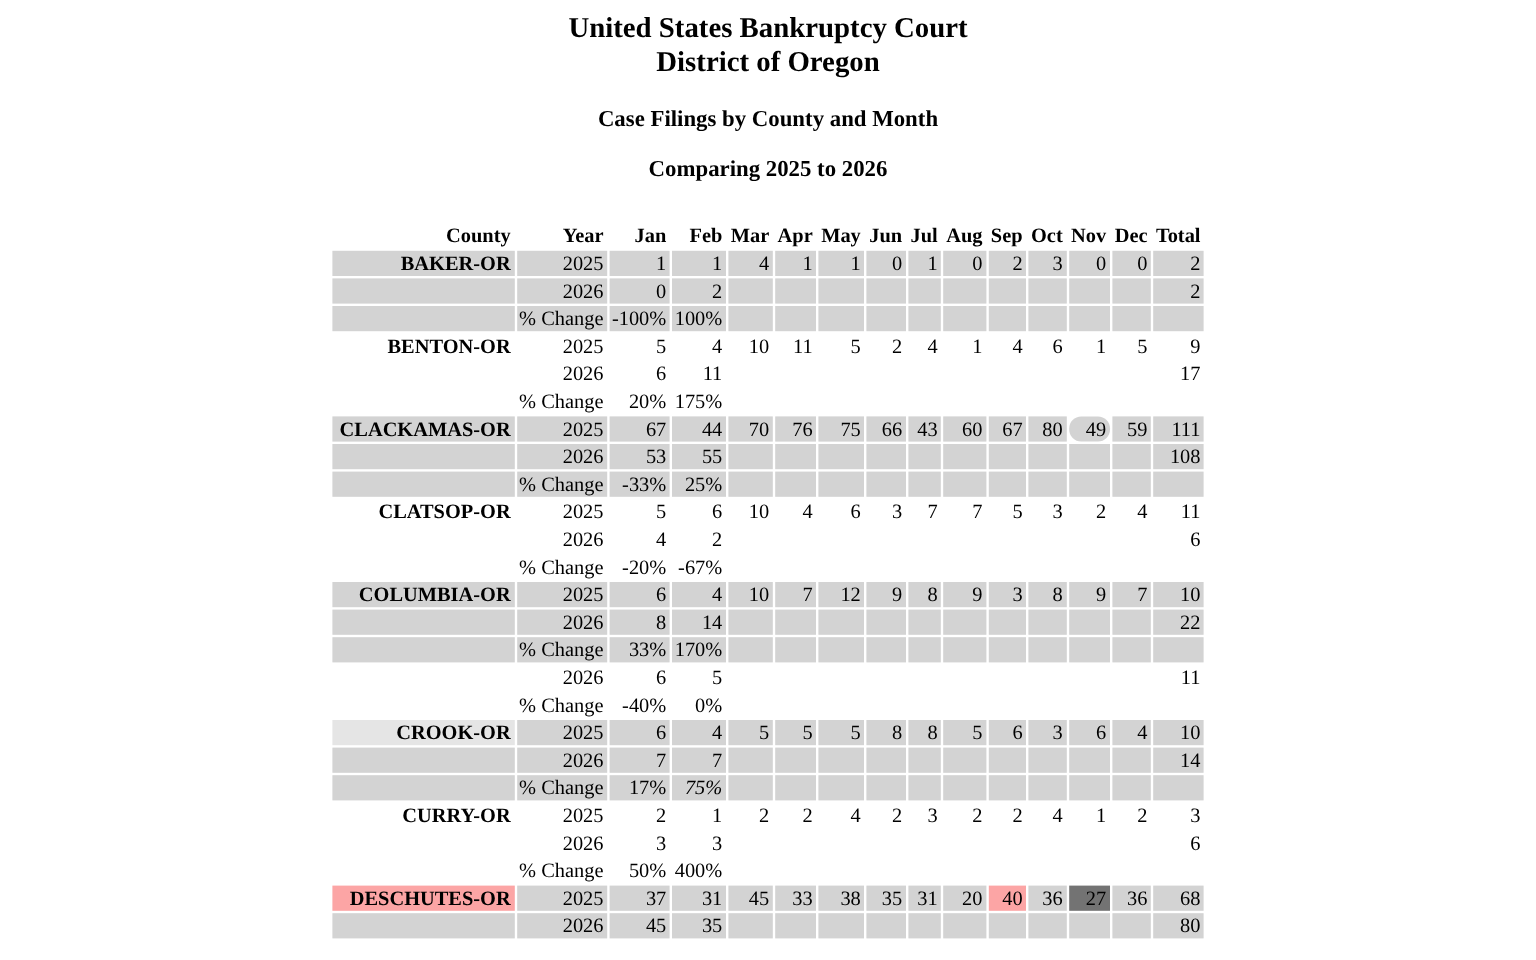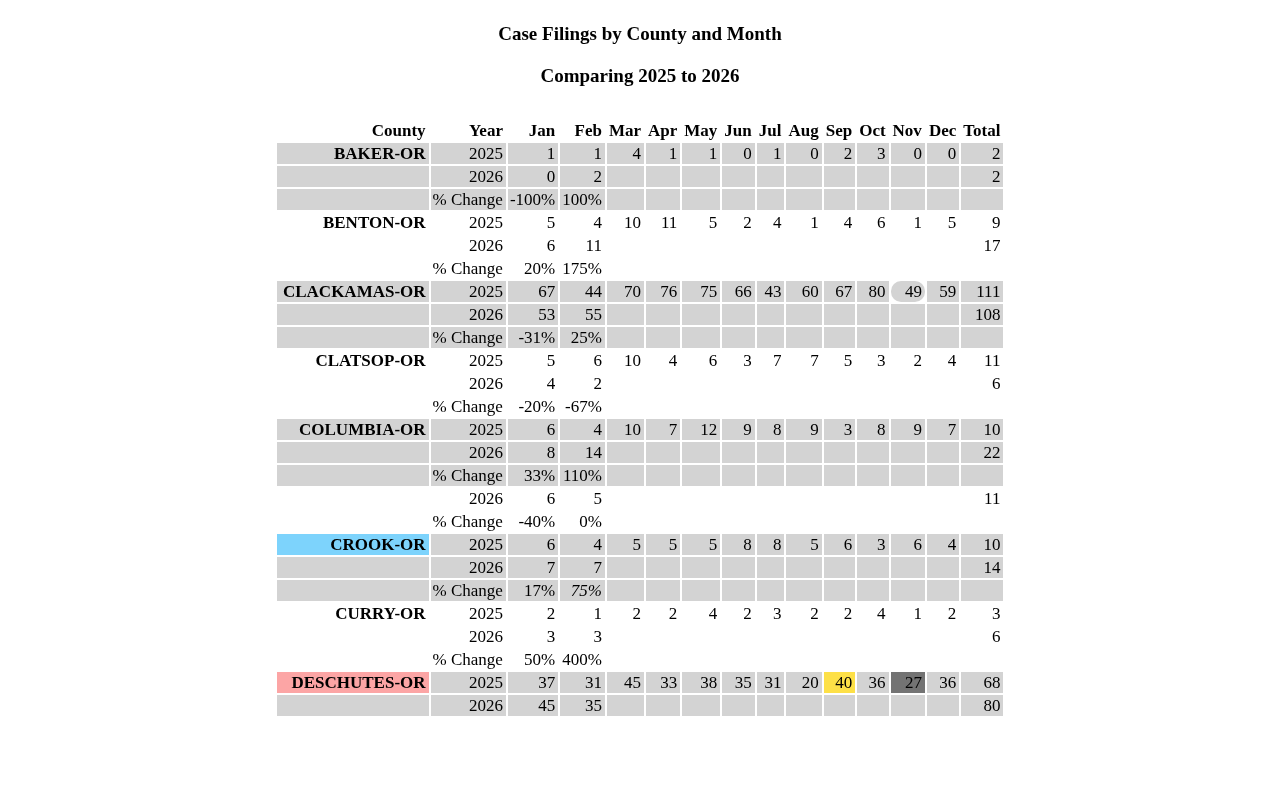--- a/index.html
+++ b/index.html
@@ -52,20 +52,21 @@
     min-width: 152px;
   }
   td.yearcol { min-width: 72px; }
   th.totalcol, td.totalcol { min-width: 34px; }
   
 </style>
 </head>
 <body style="background-color: rgb(255, 255, 255); color: rgb(0, 0, 0);">
 
 <div>
+  <h1 class="title"><span>United States Bankruptcy Court</span><br><span>District of Oregon</span></h1>
 
   <p id="subtitle" class="sub">Case Filings by County and Month</p>
 
   <p id="comparison" class="sub">Comparing 2025 to 2026</p>
 
   <table id="filings">
     <thead>
       <tr id="header-row">
           <th>County</th>
           <th>Year</th>
@@ -217,21 +218,21 @@
           <td class="shade" style="background-color: rgb(211, 211, 211);"></td>
           <td class="shade" style="background-color: rgb(211, 211, 211);"></td>
           <td class="shade" style="background-color: rgb(211, 211, 211);"></td>
           <td class="shade" style="background-color: rgb(211, 211, 211);"></td>
           <td class="shade" style="background-color: rgb(211, 211, 211);"></td>
           <td class="totalcol shade" style="background-color: rgb(211, 211, 211);">108</td>
         </tr>
         <tr>
           <td class="county shade" style="background-color: rgb(211, 211, 211);"></td>
           <td class="yearcol shade" style="background-color: rgb(211, 211, 211);">% Change</td>
-          <td class="shade" style="background-color: rgb(211, 211, 211);">-31%</td>
+          <td class="shade" style="background-color: rgb(211, 211, 211);">-33%</td>
           <td class="shade" style="background-color: rgb(211, 211, 211);">25%</td>
           <td class="shade" style="background-color: rgb(211, 211, 211);"></td>
           <td class="shade" style="background-color: rgb(211, 211, 211);"></td>
           <td class="shade" style="background-color: rgb(211, 211, 211);"></td>
           <td class="shade" style="background-color: rgb(211, 211, 211);"></td>
           <td class="shade" style="background-color: rgb(211, 211, 211);"></td>
           <td class="shade" style="background-color: rgb(211, 211, 211);"></td>
           <td class="shade" style="background-color: rgb(211, 211, 211);"></td>
           <td class="shade" style="background-color: rgb(211, 211, 211);"></td>
           <td class="shade" style="background-color: rgb(211, 211, 211);"></td>
@@ -320,21 +321,21 @@
           <td class="shade" style="background-color: rgb(211, 211, 211);"></td>
           <td class="shade" style="background-color: rgb(211, 211, 211);"></td>
           <td class="shade" style="background-color: rgb(211, 211, 211);"></td>
           <td class="shade" style="background-color: rgb(211, 211, 211);"></td>
           <td class="totalcol shade" style="background-color: rgb(211, 211, 211);">22</td>
         </tr>
         <tr>
           <td class="county shade" style="background-color: rgb(211, 211, 211);"></td>
           <td class="yearcol shade" style="background-color: rgb(211, 211, 211);">% Change</td>
           <td class="shade" style="background-color: rgb(211, 211, 211);">33%</td>
-          <td class="shade" style="background-color: rgb(211, 211, 211);">110%</td>
+          <td class="shade" style="background-color: rgb(211, 211, 211);">170%</td>
           <td class="shade" style="background-color: rgb(211, 211, 211);"></td>
           <td class="shade" style="background-color: rgb(211, 211, 211);"></td>
           <td class="shade" style="background-color: rgb(211, 211, 211);"></td>
           <td class="shade" style="background-color: rgb(211, 211, 211);"></td>
           <td class="shade" style="background-color: rgb(211, 211, 211);"></td>
           <td class="shade" style="background-color: rgb(211, 211, 211);"></td>
           <td class="shade" style="background-color: rgb(211, 211, 211);"></td>
           <td class="shade" style="background-color: rgb(211, 211, 211);"></td>
           <td class="shade" style="background-color: rgb(211, 211, 211);"></td>
           <td class="shade" style="background-color: rgb(211, 211, 211);"></td>
@@ -368,21 +369,21 @@
           <td></td>
           <td></td>
           <td></td>
           <td></td>
           <td></td>
           <td></td>
           <td></td>
           <td class="totalcol"></td>
         </tr>
         <tr>
-          <td class="county shade" style="background-color: #7dd3fc;">CROOK-OR</td>
+          <td class="county shade" style="background-color: #e5e5e5;">CROOK-OR</td>
           <td class="yearcol shade" style="background-color: rgb(211, 211, 211);">2025</td>
           <td class="shade" style="background-color: rgb(211, 211, 211);">6</td>
           <td class="shade" style="background-color: rgb(211, 211, 211);">4</td>
           <td class="shade" style="background-color: rgb(211, 211, 211);">5</td>
           <td class="shade" style="background-color: rgb(211, 211, 211);">5</td>
           <td class="shade" style="background-color: rgb(211, 211, 211);">5</td>
           <td class="shade" style="background-color: rgb(211, 211, 211);">8</td>
           <td class="shade" style="background-color: rgb(211, 211, 211);">8</td>
           <td class="shade" style="background-color: rgb(211, 211, 211);">5</td>
           <td class="shade" style="background-color: rgb(211, 211, 211);">6</td>
@@ -480,21 +481,21 @@
           <td class="county shade" style="background-color: #fca5a5;">DESCHUTES-OR</td>
           <td class="yearcol shade" style="background-color: rgb(211, 211, 211);">2025</td>
           <td class="shade" style="background-color: rgb(211, 211, 211);">37</td>
           <td class="shade" style="background-color: rgb(211, 211, 211);">31</td>
           <td class="shade" style="background-color: rgb(211, 211, 211);">45</td>
           <td class="shade" style="background-color: rgb(211, 211, 211);">33</td>
           <td class="shade" style="background-color: rgb(211, 211, 211);">38</td>
           <td class="shade" style="background-color: rgb(211, 211, 211);">35</td>
           <td class="shade" style="background-color: rgb(211, 211, 211);">31</td>
           <td class="shade" style="background-color: rgb(211, 211, 211);">20</td>
-          <td class="shade" style="background-color: #fde047;">40</td>
+          <td class="shade" style="background-color: #fca5a5;">40</td>
           <td class="shade" style="background-color: rgb(211, 211, 211);">36</td>
           <td class="shade" style="background-color: #737373;">27</td>
           <td class="shade" style="background-color: rgb(211, 211, 211);">36</td>
           <td class="totalcol shade" style="background-color: rgb(211, 211, 211);">68</td>
         </tr>
         <tr>
           <td class="county shade" style="background-color: rgb(211, 211, 211);"></td>
           <td class="yearcol shade" style="background-color: rgb(211, 211, 211);">2026</td>
           <td class="shade" style="background-color: rgb(211, 211, 211);">45</td>
           <td class="shade" style="background-color: rgb(211, 211, 211);">35</td>

